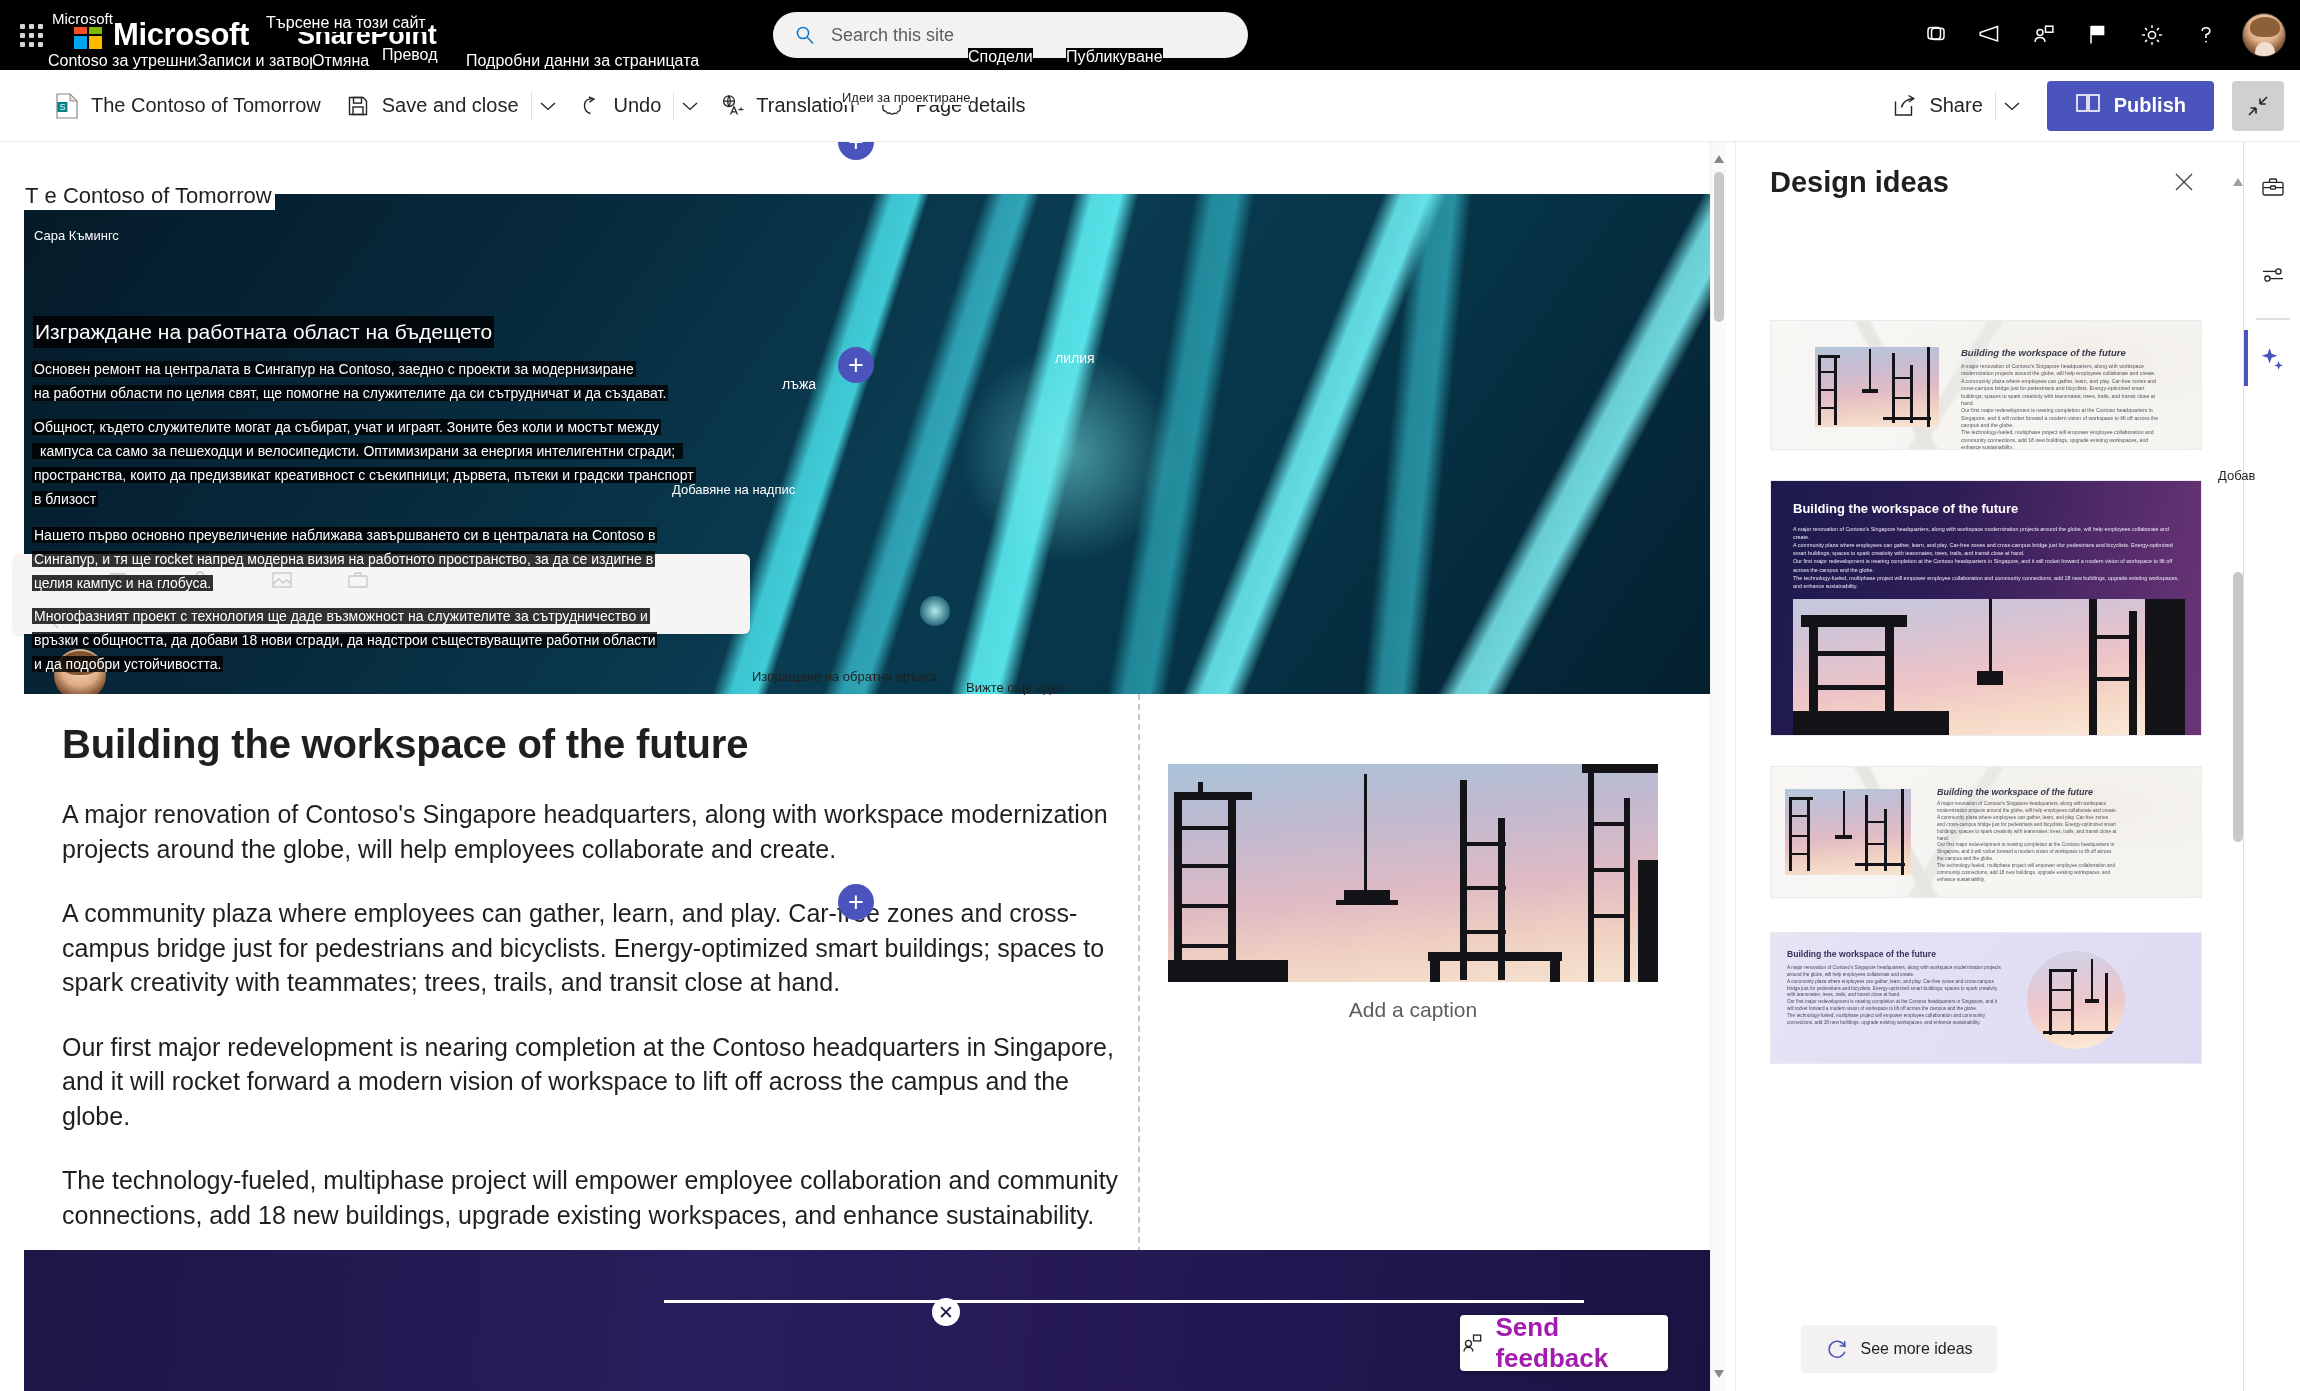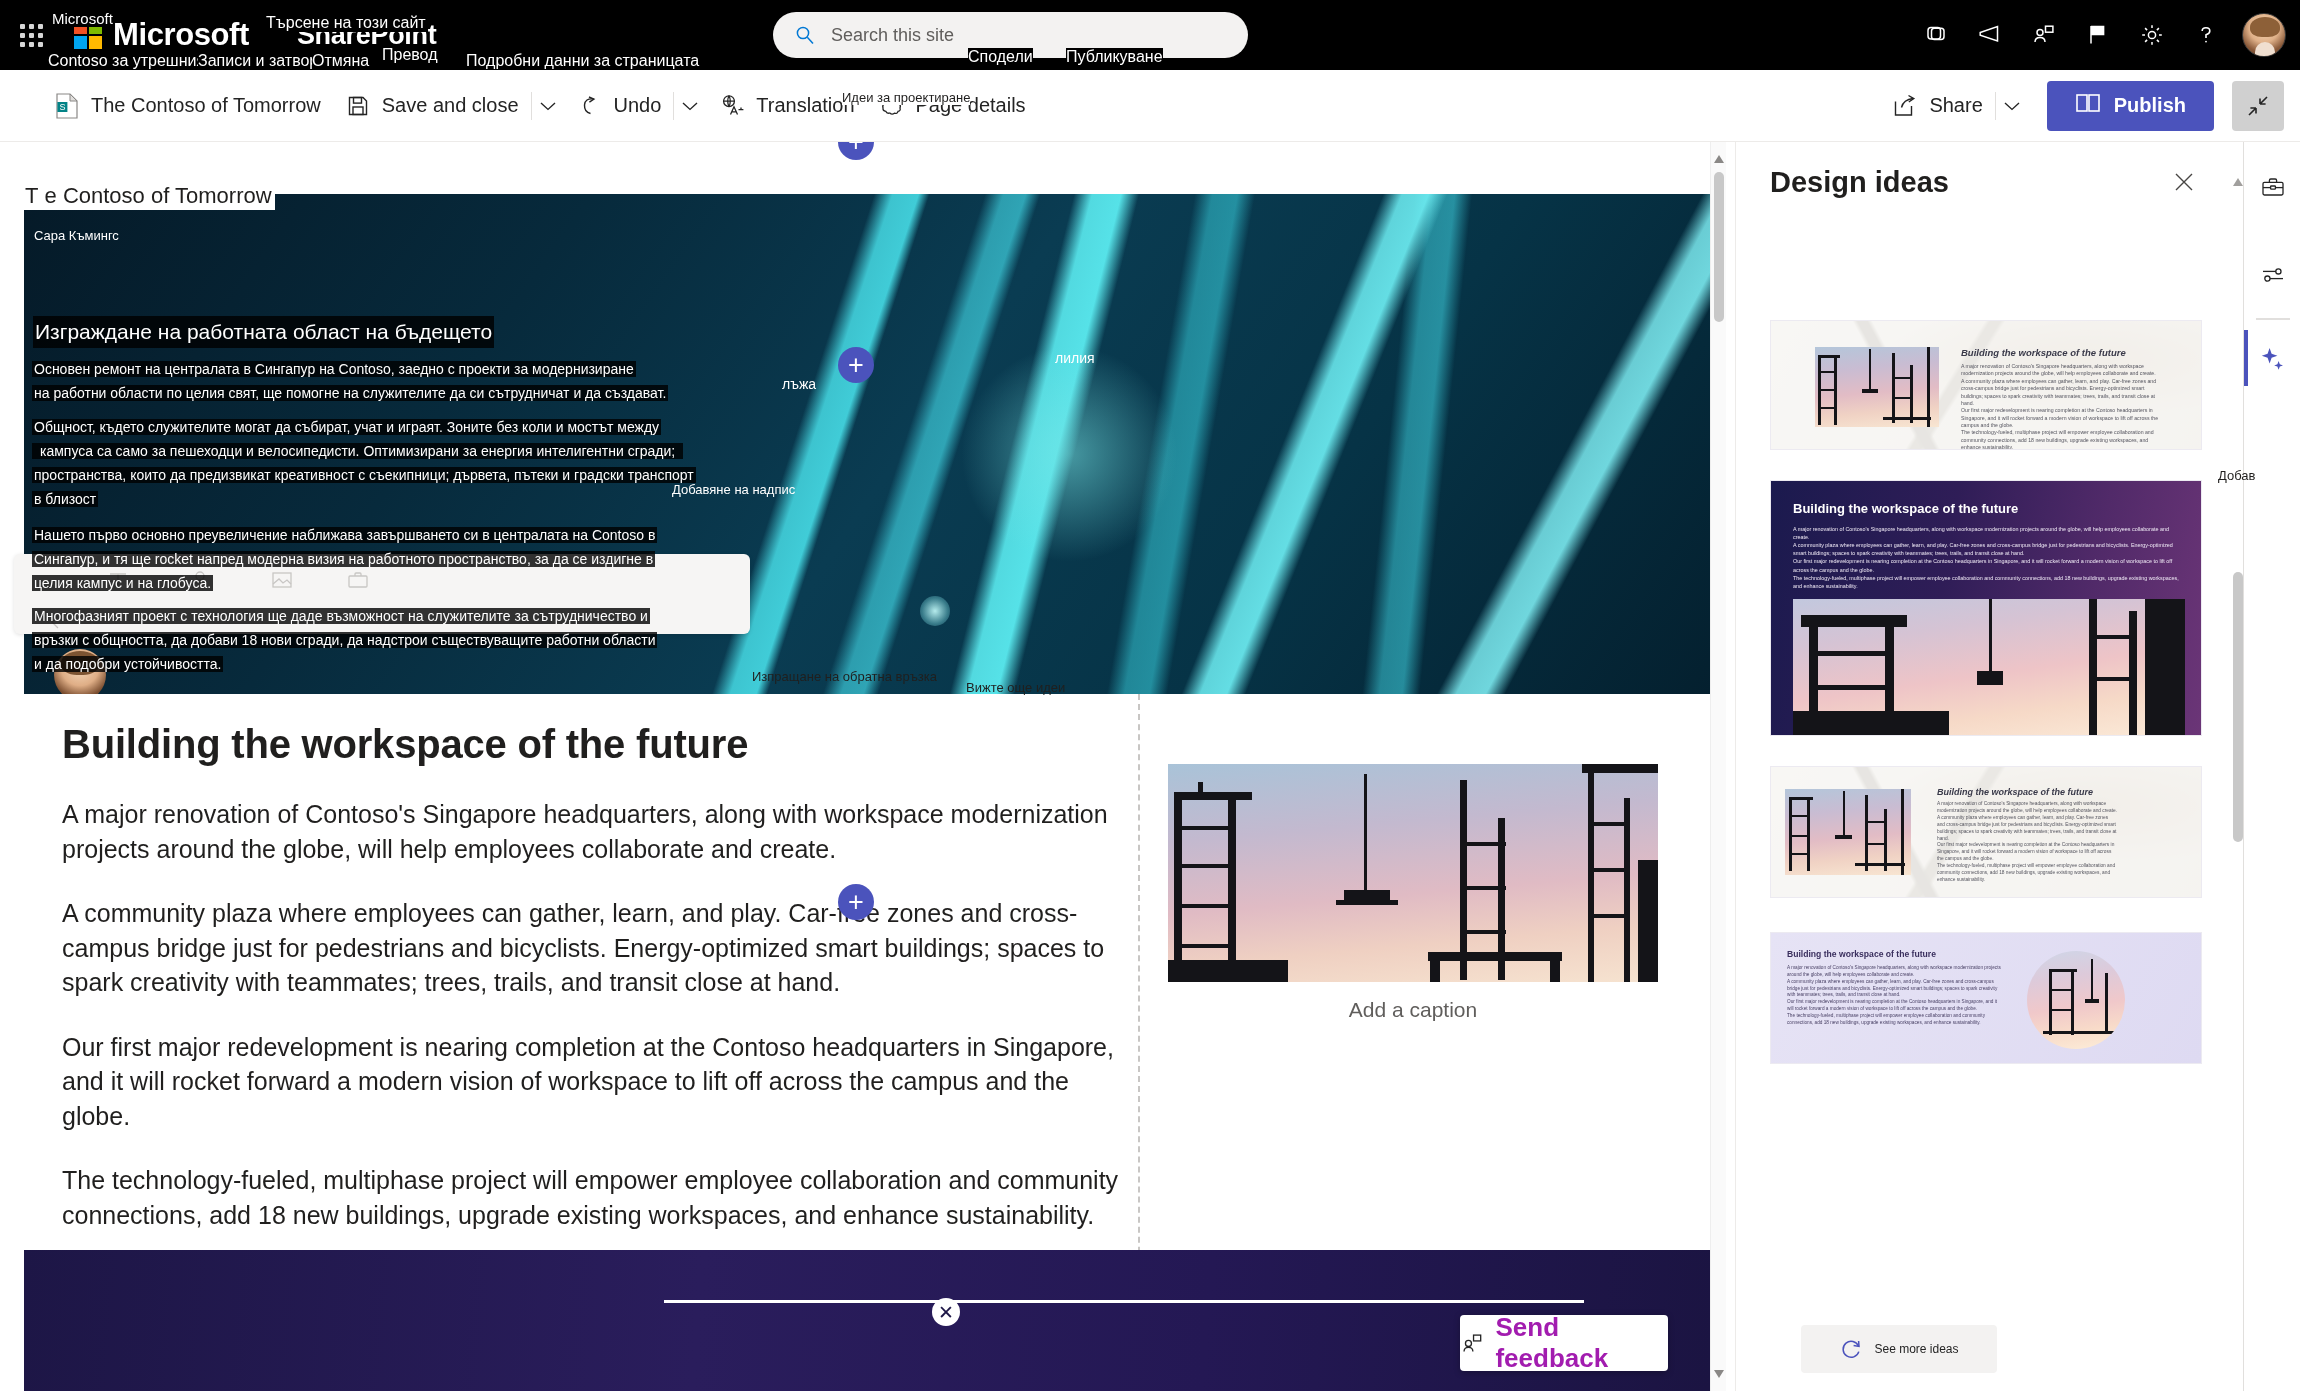--- a/index.html
+++ b/index.html
@@ -252,21 +252,21 @@
   .c-lav .ci-circ {
     position: absolute; border-radius: 50%; overflow: hidden;
     background: linear-gradient(172deg, #cfd6e8 0%, #ddcada 28%, #f0c8ca 56%, #f8dbc9 78%, #fdeeda 100%);
   }
 
   .see-more {
     position: absolute; left: 1801px; top: 1325px; width: 196px; height: 48px;
     background: #f3f2f1; border-radius: 4px; display: flex; align-items: center; justify-content: center;
     cursor: pointer; z-index: 20;
   }
-  .see-more .lbl { font-size: 12px; color: #242424; margin-left: 11px; }
+  .see-more .lbl { font-size: 16px; color: #242424; margin-left: 11px; }
 
   .panel-scrollbar {
     position: absolute; top: 240px; left: 2232px; width: 10px; height: 1060px;
   }
   .psb-thumb {
     position: absolute; left: 0; top: 400px; width: 10px; height: 270px;
     background: #c8c8c8; border-radius: 5px; cursor: grab;
   }
   .psb-top { position: absolute; left: 0; top: 0; width: 10px; height: 10px; }
 

